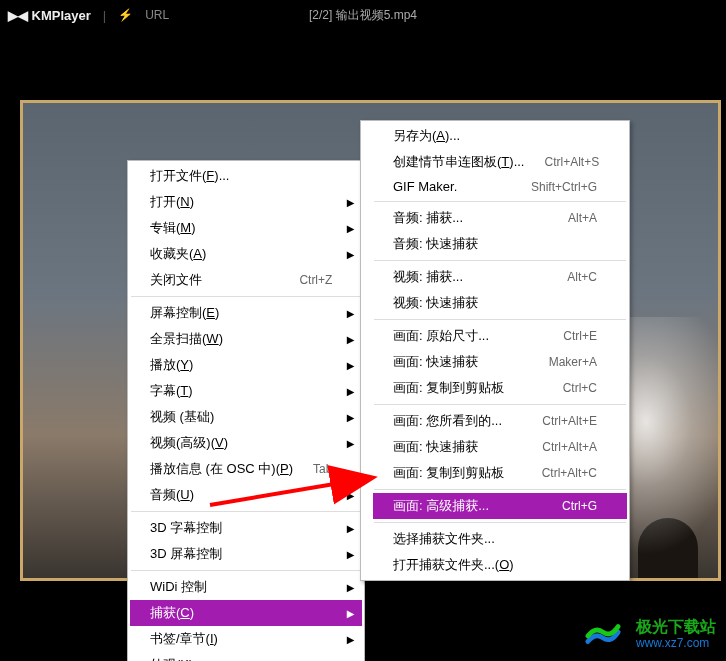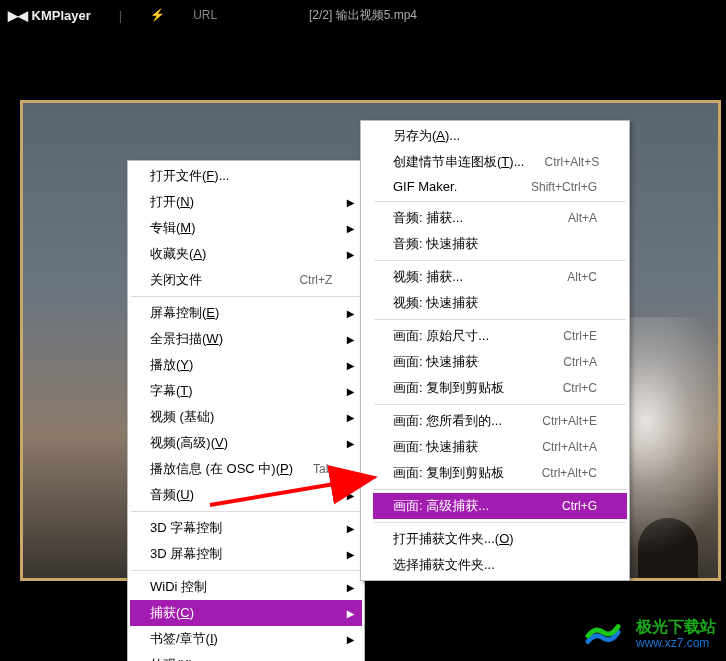--- a/index.html
+++ b/index.html
@@ -14,21 +14,21 @@
     }
     .titlebar {
       height: 30px;
       background: #000;
       display: flex;
       align-items: center;
       padding: 0 8px;
       color: #fff;
       position: relative;
     }
-    .titlebar-left { display: flex; align-items: center; gap: 28px; }
+    .titlebar-left { display: flex; align-items: center; gap: 12px; }
     .app-logo { font-weight: bold; font-size: 13px; color: #eee; }
     .lightning { color: #aaa; font-size: 12px; }
     .url-label { color: #888; font-size: 12px; }
     .title-center {
       position: absolute;
       left: 50%;
       transform: translateX(-50%);
       color: #aaa;
       font-size: 12px;
       white-space: nowrap;
@@ -265,21 +265,21 @@
     <div class="menu-item">
       <span class="label">视频: 快速捕获</span>
     </div>
     <div class="menu-sep"></div>
     <div class="menu-item">
       <span class="label">画面: 原始尺寸...</span>
       <span class="shortcut">Ctrl+E</span>
     </div>
     <div class="menu-item">
       <span class="label">画面: 快速捕获</span>
-      <span class="shortcut">Ctrl+A</span>
+      <span class="shortcut">Maker+A</span>
     </div>
     <div class="menu-item">
       <span class="label">画面: 复制到剪贴板</span>
       <span class="shortcut">Ctrl+C</span>
     </div>
     <div class="menu-sep"></div>
     <div class="menu-item">
       <span class="label">画面: 您所看到的...</span>
       <span class="shortcut">Ctrl+Alt+E</span>
     </div>
@@ -291,24 +291,24 @@
       <span class="label">画面: 复制到剪贴板</span>
       <span class="shortcut">Ctrl+Alt+C</span>
     </div>
     <div class="menu-sep"></div>
     <div class="menu-item highlighted">
       <span class="label">画面: 高级捕获...</span>
       <span class="shortcut">Ctrl+G</span>
     </div>
     <div class="menu-sep"></div>
     <div class="menu-item">
+      <span class="label">选择捕获文件夹...</span>
+    </div>
+    <div class="menu-item">
       <span class="label">打开捕获文件夹...(<u>O</u>)</span>
-    </div>
-    <div class="menu-item">
-      <span class="label">选择捕获文件夹...</span>
     </div>
   </div>
 
 <svg class="red-arrow" viewBox="0 0 175 60">
   <defs>
     <marker id="ah" markerWidth="12" markerHeight="12" refX="10" refY="5" orient="auto">
       <polygon points="0,0 12,5 0,10" fill="#ff0000"></polygon>
     </marker>
   </defs>
   <line x1="5" y1="55" x2="165" y2="28" stroke="#ff0000" stroke-width="4" marker-end="url(#ah)"></line>

